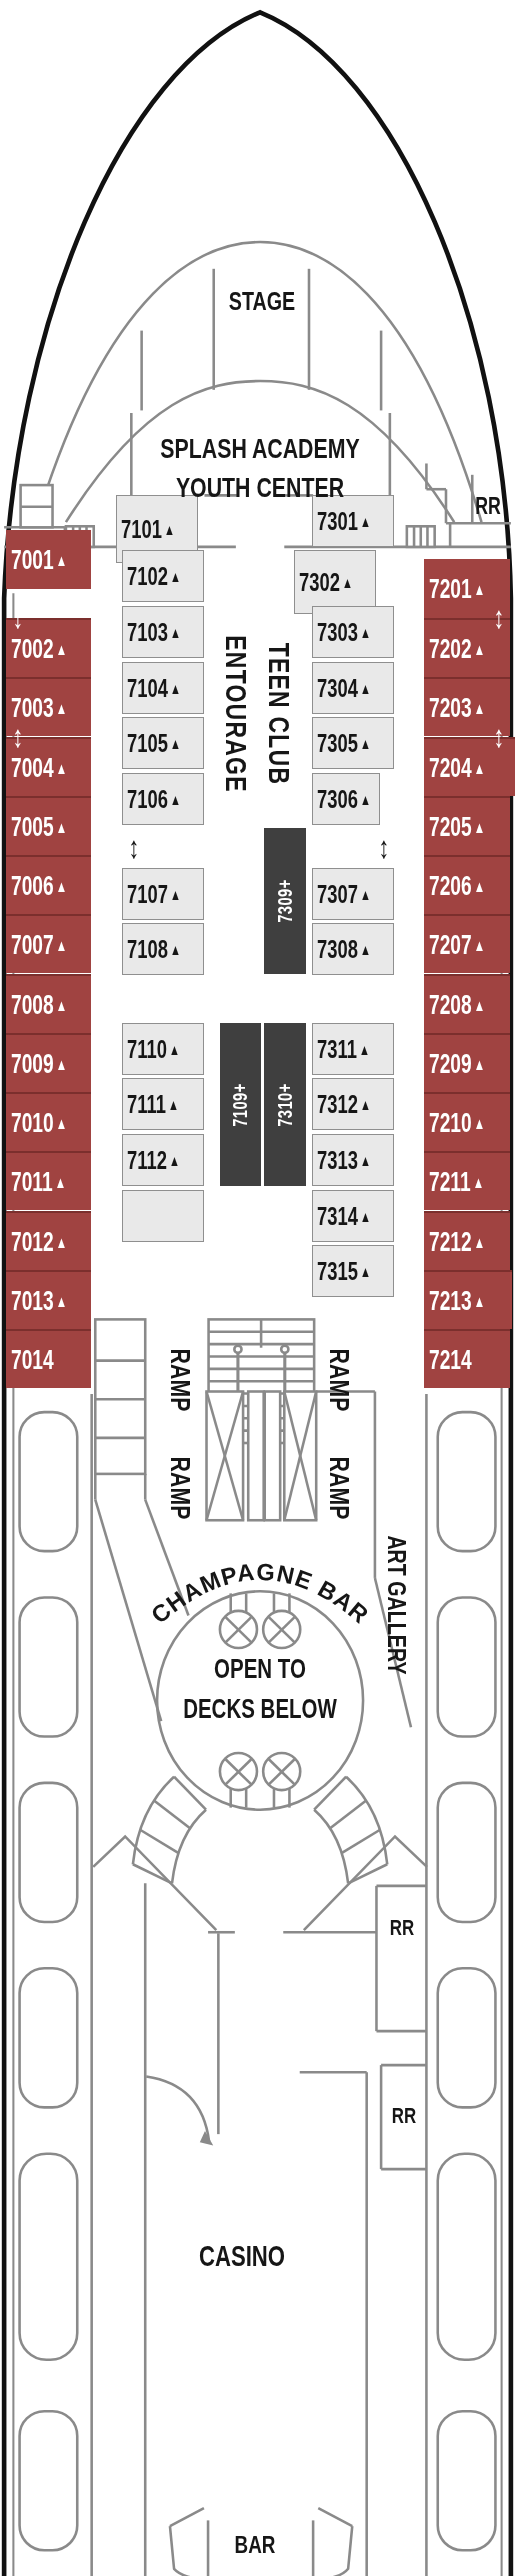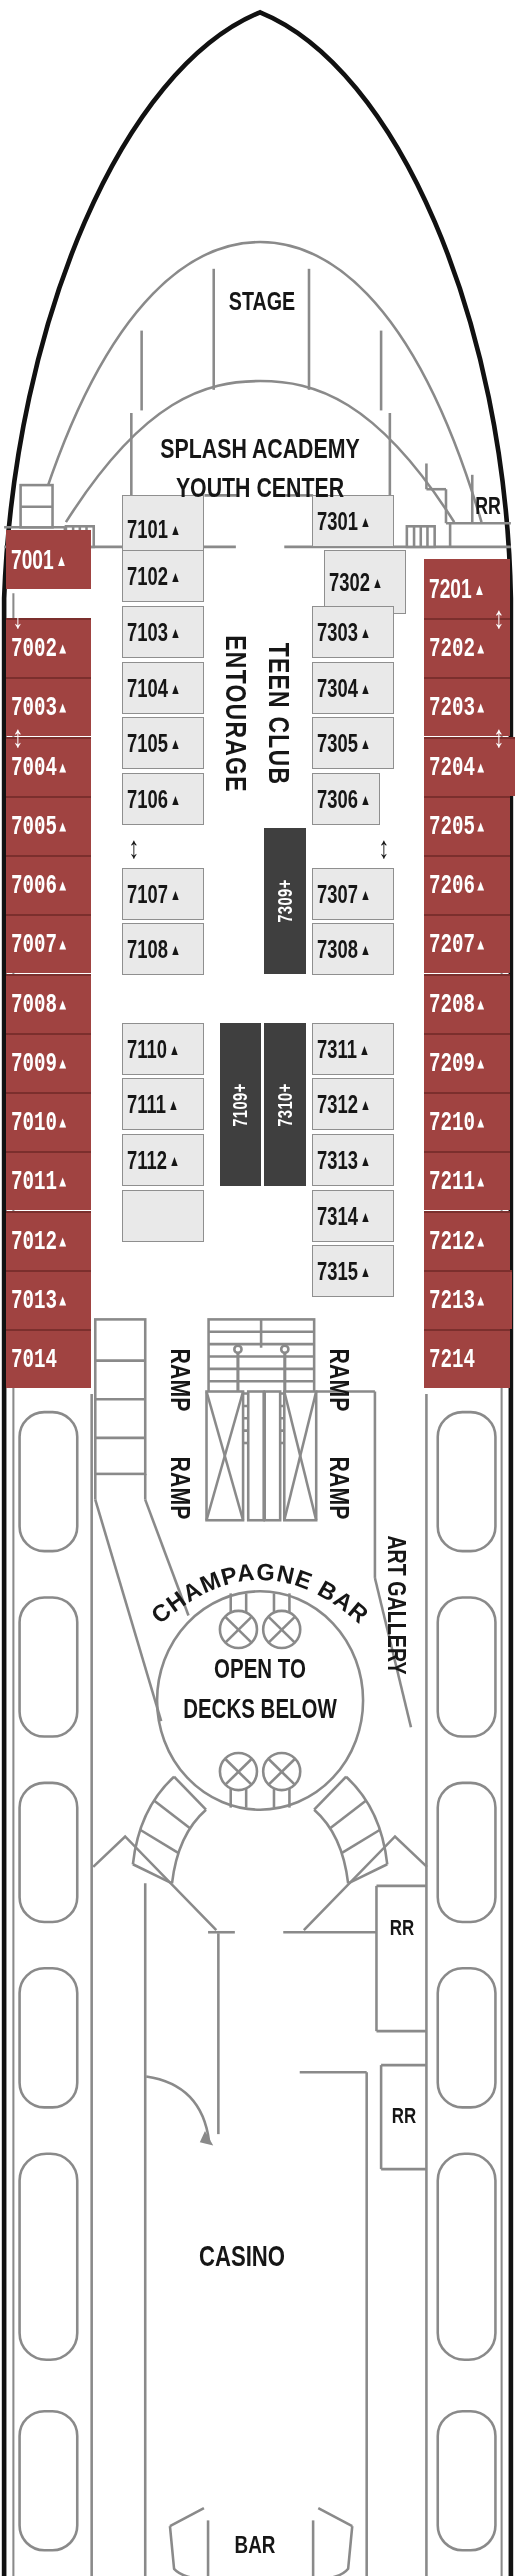--- a/index.html
+++ b/index.html
@@ -4,21 +4,21 @@
 <style>
   html,body{margin:0;padding:0;background:#fff;}
   #plan{position:relative;width:515px;height:4122px;background:#fff;overflow:hidden;
         font-family:"Liberation Sans",sans-serif;}
   #structure{position:absolute;left:0;top:0;}
   .lbl{position:absolute;font-weight:700;color:#161616;white-space:nowrap;
        transform:translate(-50%,-50%) scale(.82,1.08);}
   .lbl.r90{transform:translate(-50%,-50%) rotate(90deg) scale(.82,1.08);}
   .cab{position:absolute;box-sizing:border-box;display:flex;align-items:center;font-weight:700;}
   .cab.red{background:#A04341;color:#fff;padding-left:4.6px;font-size:24px;}
-  .cab.red.sep{border-top:2.1px solid #7B2F2D;font-family:Liberation Mono, monospace;}
+  .cab.red.sep{border-top:2.1px solid #7B2F2D;}
   .cab.gray{background:#E9E9E9;border:1.5px solid #8F8F8F;color:#161616;padding-left:4.1px;font-size:23px;}
   .cab.dark{background:#3F3F3F;color:#fff;justify-content:center;}
   .cab .tx{display:flex;align-items:center;transform:scale(.8,1.12);transform-origin:left center;}
   .cab.dark .tx{transform:rotate(-90deg) scale(.8,1.12);transform-origin:center center;font-size:18.5px;letter-spacing:0.5px;}
   .cab .tri{font-size:.6em;margin-left:2.6px;}
   .arw{position:absolute;font-weight:700;color:#161616;font-size:24px;
        transform:translate(-50%,-50%) scale(.9,1.3);}
   .arw.w{color:#fff;}
   .arc-label{font:700 46px "Liberation Sans",sans-serif;fill:#161616;letter-spacing:2px;}
 </style>
@@ -479,21 +479,21 @@
         <span class="tri">▲</span>
       </span>
     </div>
 <div class="cab red sep" style="left:424px;top:1329px;width:86px;height:59px">
       <span class="tx">
         <span>7214</span>
         <span class="tri"></span>
       </span>
     </div>
 
-<div class="cab gray" style="left:122px;top:495px;width:82px;height:68px">
+<div class="cab gray" style="left:116px;top:495px;width:82px;height:68px">
       <span class="tx">
         <span>7101</span>
         <span class="tri">▲</span>
       </span>
     </div>
 <div class="cab gray" style="left:122px;top:550px;width:82px;height:52px">
       <span class="tx">
         <span>7102</span>
         <span class="tri">▲</span>
       </span>
@@ -534,21 +534,21 @@
         <span class="tri">▲</span>
       </span>
     </div>
 
 <div class="cab gray" style="left:312px;top:495px;width:82px;height:52px">
       <span class="tx">
         <span>7301</span>
         <span class="tri">▲</span>
       </span>
     </div>
-<div class="cab gray" style="left:324px;top:550px;width:82px;height:64px">
+<div class="cab gray" style="left:294px;top:550px;width:82px;height:64px">
       <span class="tx">
         <span>7302</span>
         <span class="tri">▲</span>
       </span>
     </div>
 <div class="cab gray" style="left:312px;top:606px;width:82px;height:52px">
       <span class="tx">
         <span>7303</span>
         <span class="tri">▲</span>
       </span>

